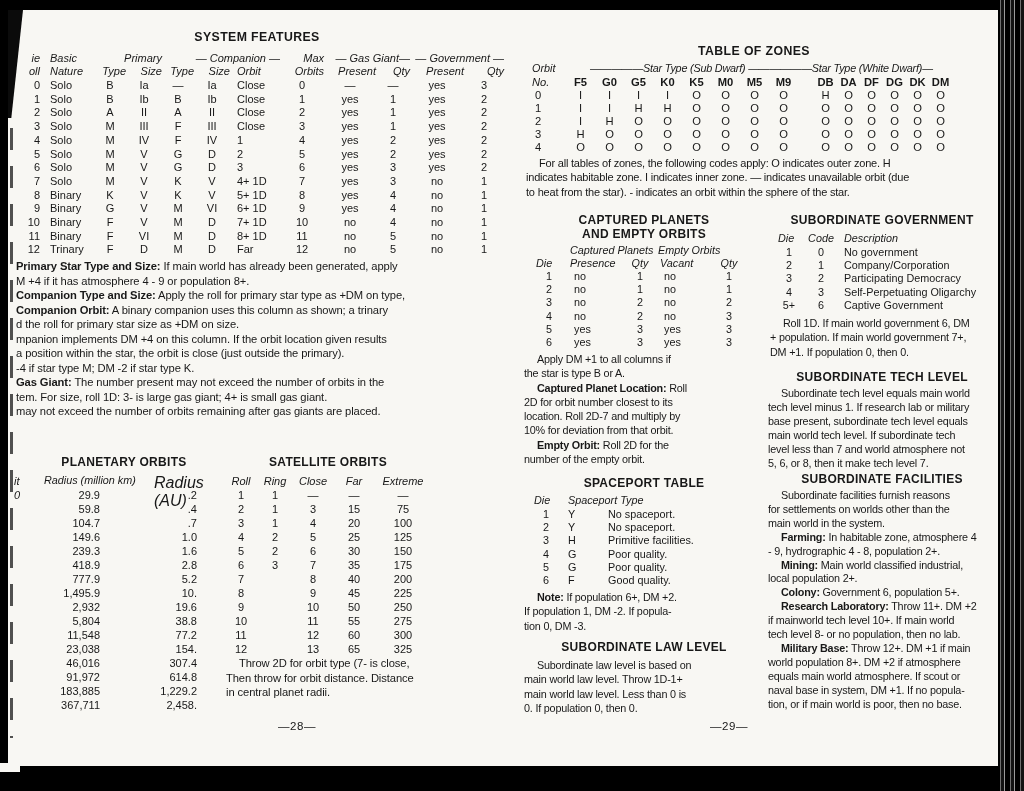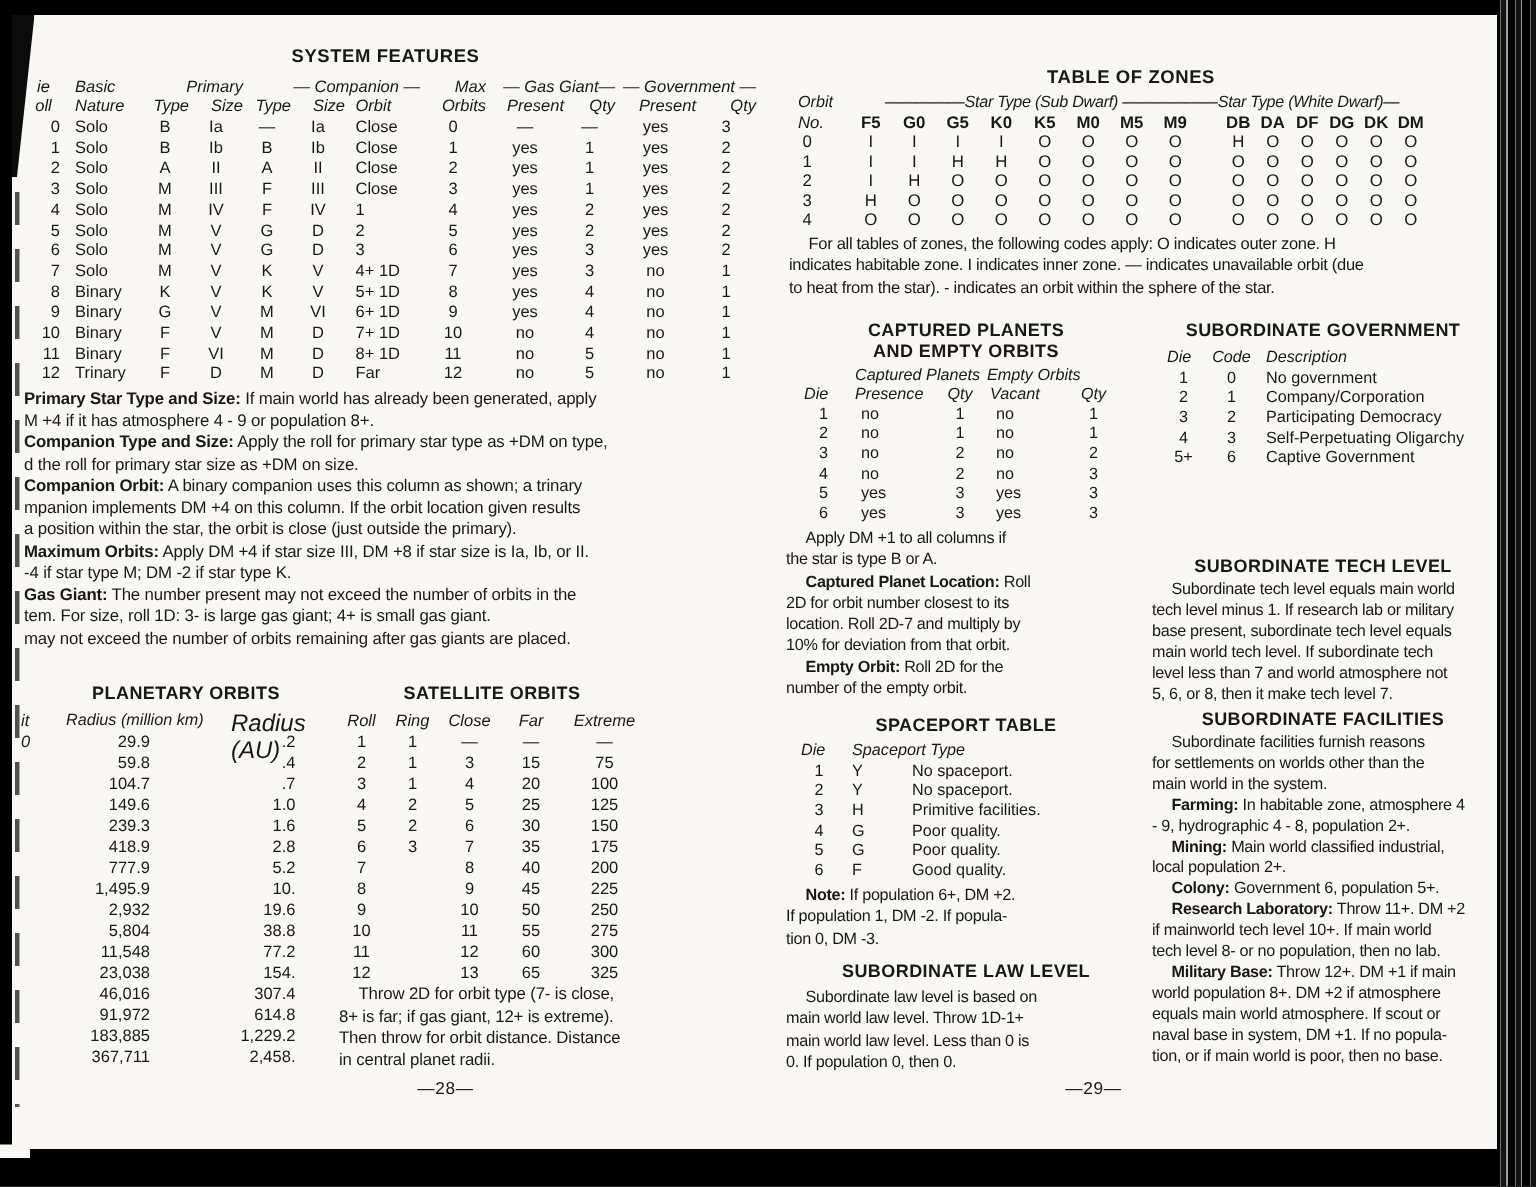--- a/index.html
+++ b/index.html
@@ -23,21 +23,21 @@
   .h2 { font-weight:bold; font-size:12px; letter-spacing:.3px; }
   .it { font-style:italic; }
   .txt { font-size:11.2px; line-height:14.55px; letter-spacing:-.1px; }
   .rp .txt { font-size:10.8px; line-height:14.3px; letter-spacing:-.2px; }
   .line { white-space:nowrap; }
   .line b { font-weight:bold; }
   .indent { text-indent:13px; }
 
   .tbl { display:grid; font-size:11px; line-height:13.7px; }
   .cell { white-space:nowrap; text-align:center; }
-  .l { text-align:left; } .r { text-align:center; } .c { text-align:right; }
+  .l { text-align:left; } .r { text-align:right; } .c { text-align:right; }
   .sp2 { grid-column:span 2; } .sp3 { grid-column:span 3; }
 
   
   .sf { grid-template-columns:22px 54px 32px 36px 32px 36px 50px 44px 52px 34px 54px 40px; }
   .sf-rows .cell:nth-child(12n+1){ text-align:right; }
   .sf-rows .cell:nth-child(12n+2){ text-align:left; padding-left:10px; }
   .sf-rows .cell:nth-child(12n+7){ text-align:left; padding-left:7px; }
   .sf-h .cell { font-style:italic; }
 
   
@@ -276,25 +276,24 @@
         <div class="cell">no</div>
         <div class="cell">5</div>
         <div class="cell">no</div>
         <div class="cell">1</div>
       </div>
 
     <div class="abs txt" style="top:249px; left:2px; width:494px;">
         <div class="line"><b>Primary Star Type and Size:</b> If main world has already been generated, apply</div>
         <div class="line">M +4 if it has atmosphere 4 - 9 or population 8+.</div>
         <div class="line"><b>Companion Type and Size:</b> Apply the roll for primary star type as +DM on type,</div>
+        <div class="line"><b>Companion Orbit:</b> A binary companion uses this column as shown; a trinary</div>
         <div class="line">d the roll for primary star size as +DM on size.</div>
-        <div class="line"><b>Companion Orbit:</b> A binary companion uses this column as shown; a trinary</div>
         <div class="line">mpanion implements DM +4 on this column. If the orbit location given results</div>
         <div class="line">a position within the star, the orbit is close (just outside the primary).</div>
-        <div class="line"><b>Maximum Orbits:</b> Apply DM +4 if star size III, DM +8 if star size is Ia, Ib, or II.</div>
         <div class="line">-4 if star type M; DM -2 if star type K.</div>
         <div class="line"><b>Gas Giant:</b> The number present may not exceed the number of orbits in the</div>
         <div class="line">tem. For size, roll 1D: 3- is large gas giant; 4+ is small gas giant.</div>
         <div class="line">may not exceed the number of orbits remaining after gas giants are placed.</div>
       </div>
 
     <div class="abs h2 ctr" style="top:445px; left:26px; width:168px;">PLANETARY ORBITS</div>
     <div class="abs h2 ctr" style="top:445px; left:214px; width:200px;">SATELLITE ORBITS</div>
 
     <div class="abs it" style="top:464px; left:30px; width:110px; font-size:10.8px;">Radius (million km)</div>
@@ -420,21 +419,20 @@
         <div class="cell">300</div>
         <div class="cell">12</div>
         <div class="cell"></div>
         <div class="cell">13</div>
         <div class="cell">65</div>
         <div class="cell">325</div>
       </div>
 
     <div class="abs txt" style="top:646px; left:212px; width:276px;">
         <div class="line indent">Throw 2D for orbit type (7- is close,</div>
-        <div class="line">8+ is far; if gas giant, 12+ is extreme).</div>
         <div class="line">Then throw for orbit distance. Distance</div>
         <div class="line">in central planet radii.</div>
       </div>
 
     <div class="abs pageno ctr" style="top:710px; left:150px; width:266px;">—28—</div>
   </div>
 
   <div class="rp">
 
     <div class="abs h ctr" style="top:34px; left:0; width:460px;">TABLE OF ZONES</div>
@@ -675,20 +673,25 @@
         <div class="cell">2</div>
         <div class="cell">Participating Democracy</div>
         <div class="cell">4</div>
         <div class="cell">3</div>
         <div class="cell">Self-Perpetuating Oligarchy</div>
         <div class="cell">5+</div>
         <div class="cell">6</div>
         <div class="cell">Captive Government</div>
       </div>
 
+    <div class="abs txt" style="top:306px; left:246px; width:230px;">
+        <div class="line indent">Roll 1D. If main world government 6, DM</div>
+        <div class="line">+ population. If main world government 7+,</div>
+        <div class="line">DM +1. If population 0, then 0.</div>
+      </div>
 
     <div class="abs h2 ctr" style="top:360px; left:246px; width:224px;">SUBORDINATE TECH LEVEL</div>
 
     <div class="abs txt" style="top:377px; left:244px; width:230px; line-height:13.9px;">
         <div class="line indent">Subordinate tech level equals main world</div>
         <div class="line">tech level minus 1. If research lab or military</div>
         <div class="line">base present, subordinate tech level equals</div>
         <div class="line">main world tech level. If subordinate tech</div>
         <div class="line">level less than 7 and world atmosphere not</div>
         <div class="line">5, 6, or 8, then it make tech level 7.</div>

